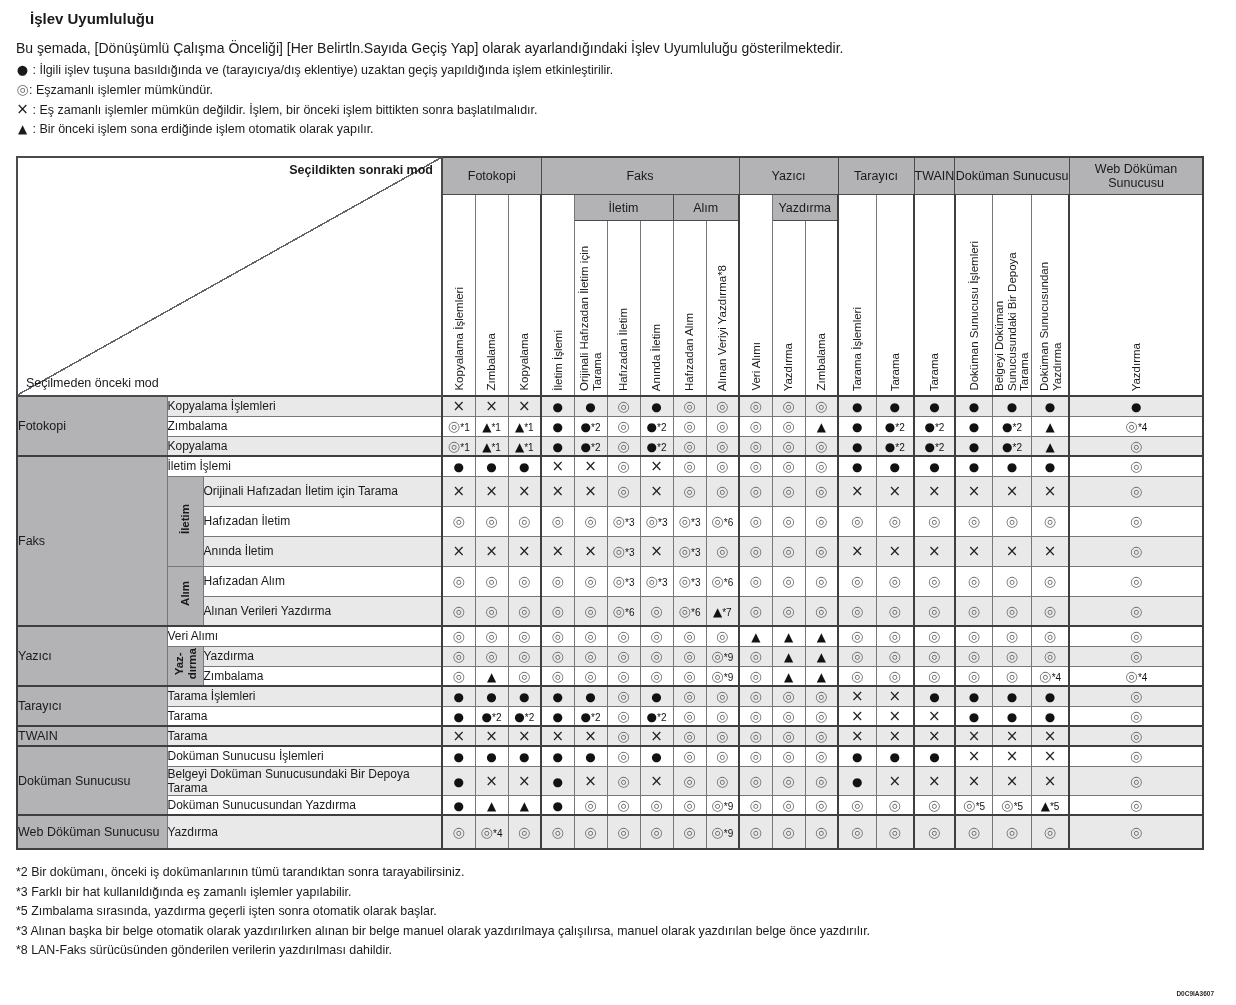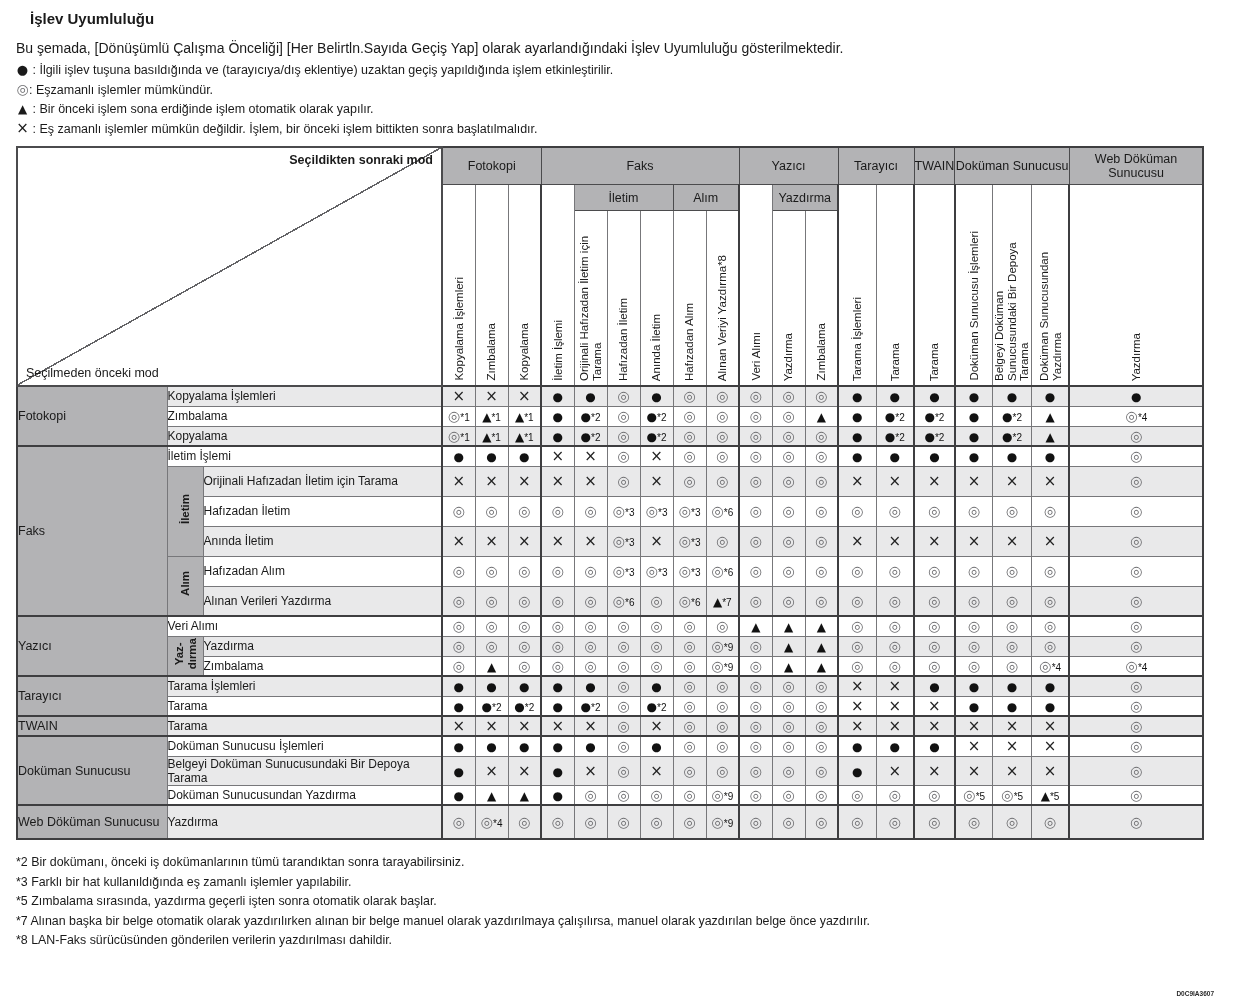--- a/index.html
+++ b/index.html
@@ -13,21 +13,21 @@
   .intro{font-size:14px;margin:0 0 3px 0;line-height:18px;}
   .legend{font-size:12.5px;line-height:19px;}
   .legend-line{white-space:nowrap;}
   .leg-sym{display:inline-block;min-width:13px;text-align:center;
     font-family:"DejaVu Sans","Liberation Sans",sans-serif;}
   .leg-sym.s-o{color:#6f6f72;font-size:14px;}
   .leg-sym.s-b{font-size:13px;}
   .leg-sym.s-t{font-size:12px;}
   .leg-sym.s-x{font-size:15px;}
 
-  table.matrix{border-collapse:collapse;table-layout:fixed;margin-top:7px;}
+  table.matrix{border-collapse:collapse;table-layout:fixed;margin-top:17px;}
   table.matrix th,table.matrix td{
     border:1px solid #77777a;padding:0;font-weight:normal;
     overflow:hidden;
   }
   
   tr.hrow1 th{height:36px;}
   tr.hrow2 th.shead{height:25px;}
   .ghead,.shead{
     background:#b3b3b5;font-weight:bold;font-size:12.5px;text-align:center;
     border:1px solid #4b4b4d !important;line-height:14px;
@@ -78,22 +78,22 @@
 </head>
 <body>
 
 <div class="page" data-name="manual-page">
   <h1 data-name="page-title">İşlev Uyumluluğu</h1>
   <p class="intro" data-name="intro-text">Bu şemada, [Dönüşümlü Çalışma Önceliği] [Her Belirtln.Sayıda Geçiş Yap] olarak ayarlandığındaki İşlev Uyumluluğu gösterilmektedir.</p>
 
   <div class="legend" data-name="legend">
     <div class="legend-line" data-name="legend-line"><span class="leg-sym s-b" data-name="filled-circle-icon">●</span><span data-name="legend-text"> : İlgili işlev tuşuna basıldığında ve (tarayıcıya/dış eklentiye) uzaktan geçiş yapıldığında işlem etkinleştirilir.</span></div>
     <div class="legend-line" data-name="legend-line"><span class="leg-sym s-o" data-name="double-circle-icon">◎</span><span data-name="legend-text">: Eşzamanlı işlemler mümkündür.</span></div>
+    <div class="legend-line" data-name="legend-line"><span class="leg-sym s-x" data-name="cross-icon">×</span><span data-name="legend-text"> : Eş zamanlı işlemler mümkün değildir. İşlem, bir önceki işlem bittikten sonra başlatılmalıdır.</span></div>
     <div class="legend-line" data-name="legend-line"><span class="leg-sym s-t" data-name="triangle-icon">▲</span><span data-name="legend-text"> : Bir önceki işlem sona erdiğinde işlem otomatik olarak yapılır.</span></div>
-    <div class="legend-line" data-name="legend-line"><span class="leg-sym s-x" data-name="cross-icon">×</span><span data-name="legend-text"> : Eş zamanlı işlemler mümkün değildir. İşlem, bir önceki işlem bittikten sonra başlatılmalıdır.</span></div>
   </div>
 
   <table class="matrix" data-name="compatibility-table">
     <colgroup>
         <col style="width: 150px;">
         <col style="width: 36px;">
         <col style="width: 239px;">
         <col style="width: 33px;">
         <col style="width: 33px;">
         <col style="width: 33px;">
@@ -585,18 +585,18 @@
           <td class="cell" data-name="matrix-cell"><span class="sym s-o" data-name="double-circle-icon">◎</span></td>
           <td class="cell cgl" data-name="matrix-cell"><span class="sym s-o" data-name="double-circle-icon">◎</span></td>
         </tr>
       </tbody>
   </table>
 
   <div class="footnotes" data-name="footnotes">
       <div class="fn-line" data-name="footnote">*2 Bir dokümanı, önceki iş dokümanlarının tümü tarandıktan sonra tarayabilirsiniz.</div>
       <div class="fn-line" data-name="footnote">*3 Farklı bir hat kullanıldığında eş zamanlı işlemler yapılabilir.</div>
       <div class="fn-line" data-name="footnote">*5 Zımbalama sırasında, yazdırma geçerli işten sonra otomatik olarak başlar.</div>
-      <div class="fn-line" data-name="footnote">*7 Alınan başka bir belge otomatik olarak yazdırılırken alınan bir belge manuel olarak yazdırılmaya çalışılırsa, manuel olarak yazdırılan belge önce yazdırılır.</div>
+      <div class="fn-line" data-name="footnote">*3 Alınan başka bir belge otomatik olarak yazdırılırken alınan bir belge manuel olarak yazdırılmaya çalışılırsa, manuel olarak yazdırılan belge önce yazdırılır.</div>
       <div class="fn-line" data-name="footnote">*8 LAN-Faks sürücüsünden gönderilen verilerin yazdırılması dahildir.</div>
     </div>
 </div>
 
 <div class="doc-id" data-name="document-id">D0C9IA3607</div>
 
 </body></html>

